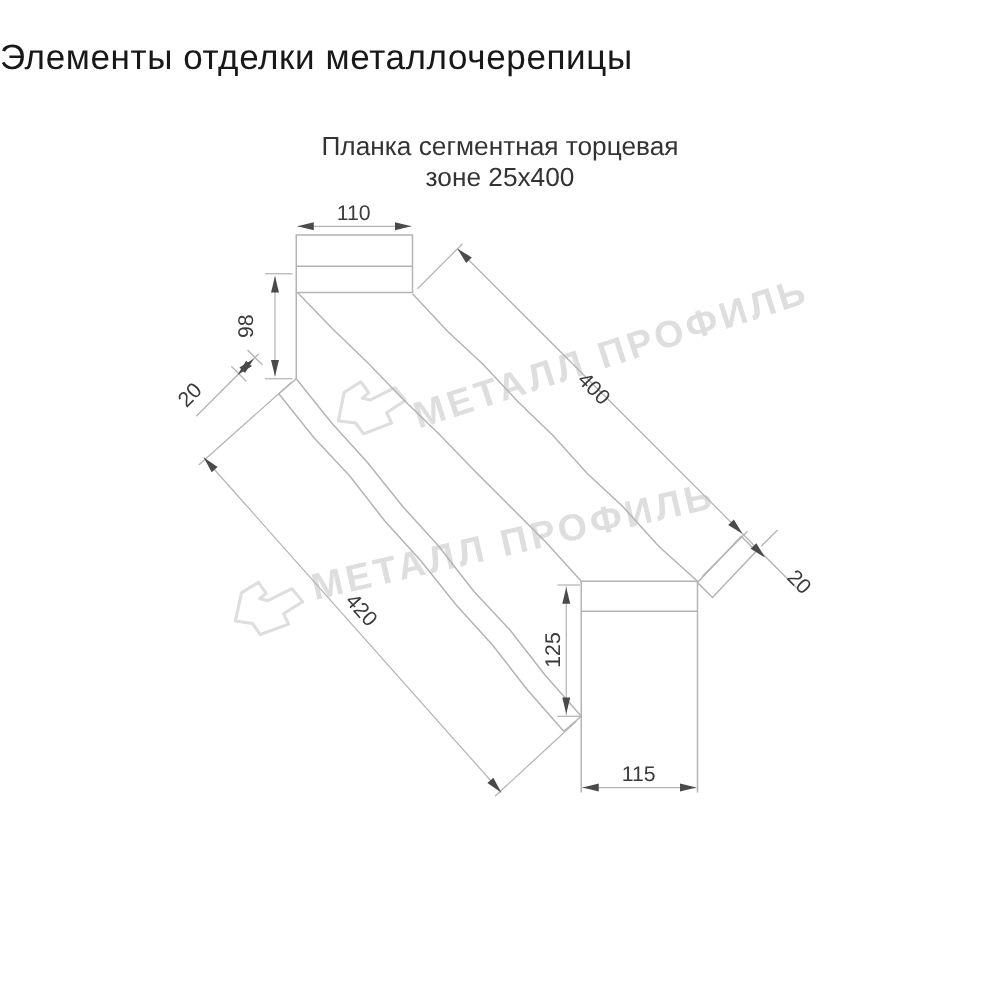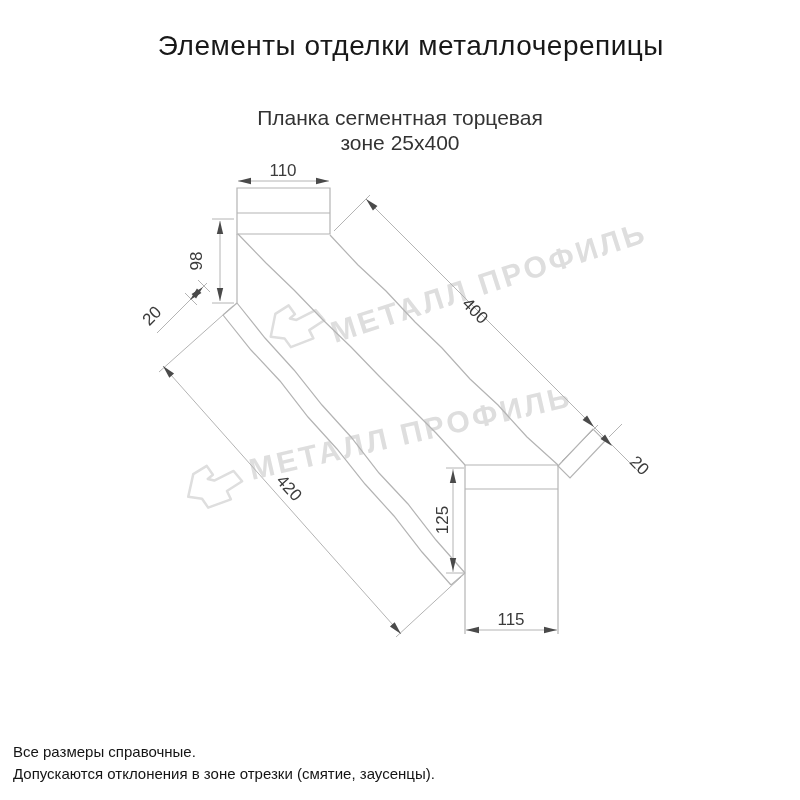--- a/index.html
+++ b/index.html
@@ -1,18 +1,18 @@
 <!DOCTYPE html>
 <html><head>
 <meta charset="utf-8">
 <style>
   html,body{margin:0;padding:0;background:#ffffff;}
   .page{position:relative;width:800px;height:800px;background:#ffffff;overflow:hidden;
         font-family:"Liberation Sans",sans-serif;}
-  .title{position:absolute;top:30px;left:0;width:664px;text-align:right;
+  .title{position:absolute;top:30px;left:0;width:664px;text-align:left;
          font-size:28px;font-weight:400;color:#181818;letter-spacing:0.5px;}
   .subtitle{position:absolute;top:105px;left:0;width:800px;text-align:center;
             font-size:21px;line-height:25px;color:#333333;}
   .footer{position:absolute;left:13px;top:741px;font-size:15px;line-height:22px;color:#141414;}
   svg{position:absolute;left:0;top:0;}
   .dimtxt{font-family:"Liberation Sans",sans-serif;font-size:17px;fill:#3b3b3b;}
   .wmtxt{font-family:"Liberation Sans",sans-serif;font-weight:bold;font-size:30px;
          fill:#dedede;letter-spacing:3px;}
 </style>
 </head>
@@ -125,18 +125,14 @@
       <g transform="translate(288,489) rotate(48)">
         <text class="dimtxt" y="4" text-anchor="middle">420</text>
       </g>
       <g transform="translate(443,520) rotate(-90)">
         <text class="dimtxt" y="5" text-anchor="middle">125</text>
       </g>
       <text class="dimtxt" x="511" y="625" text-anchor="middle">115</text>
     </g>
   </svg>
 
-  <div class="footer">
-    <div>Все размеры справочные.</div>
-    <div>Допускаются отклонения в зоне отрезки (смятие, заусенцы).</div>
-  </div>
 
 </div>
 
 </body></html>

